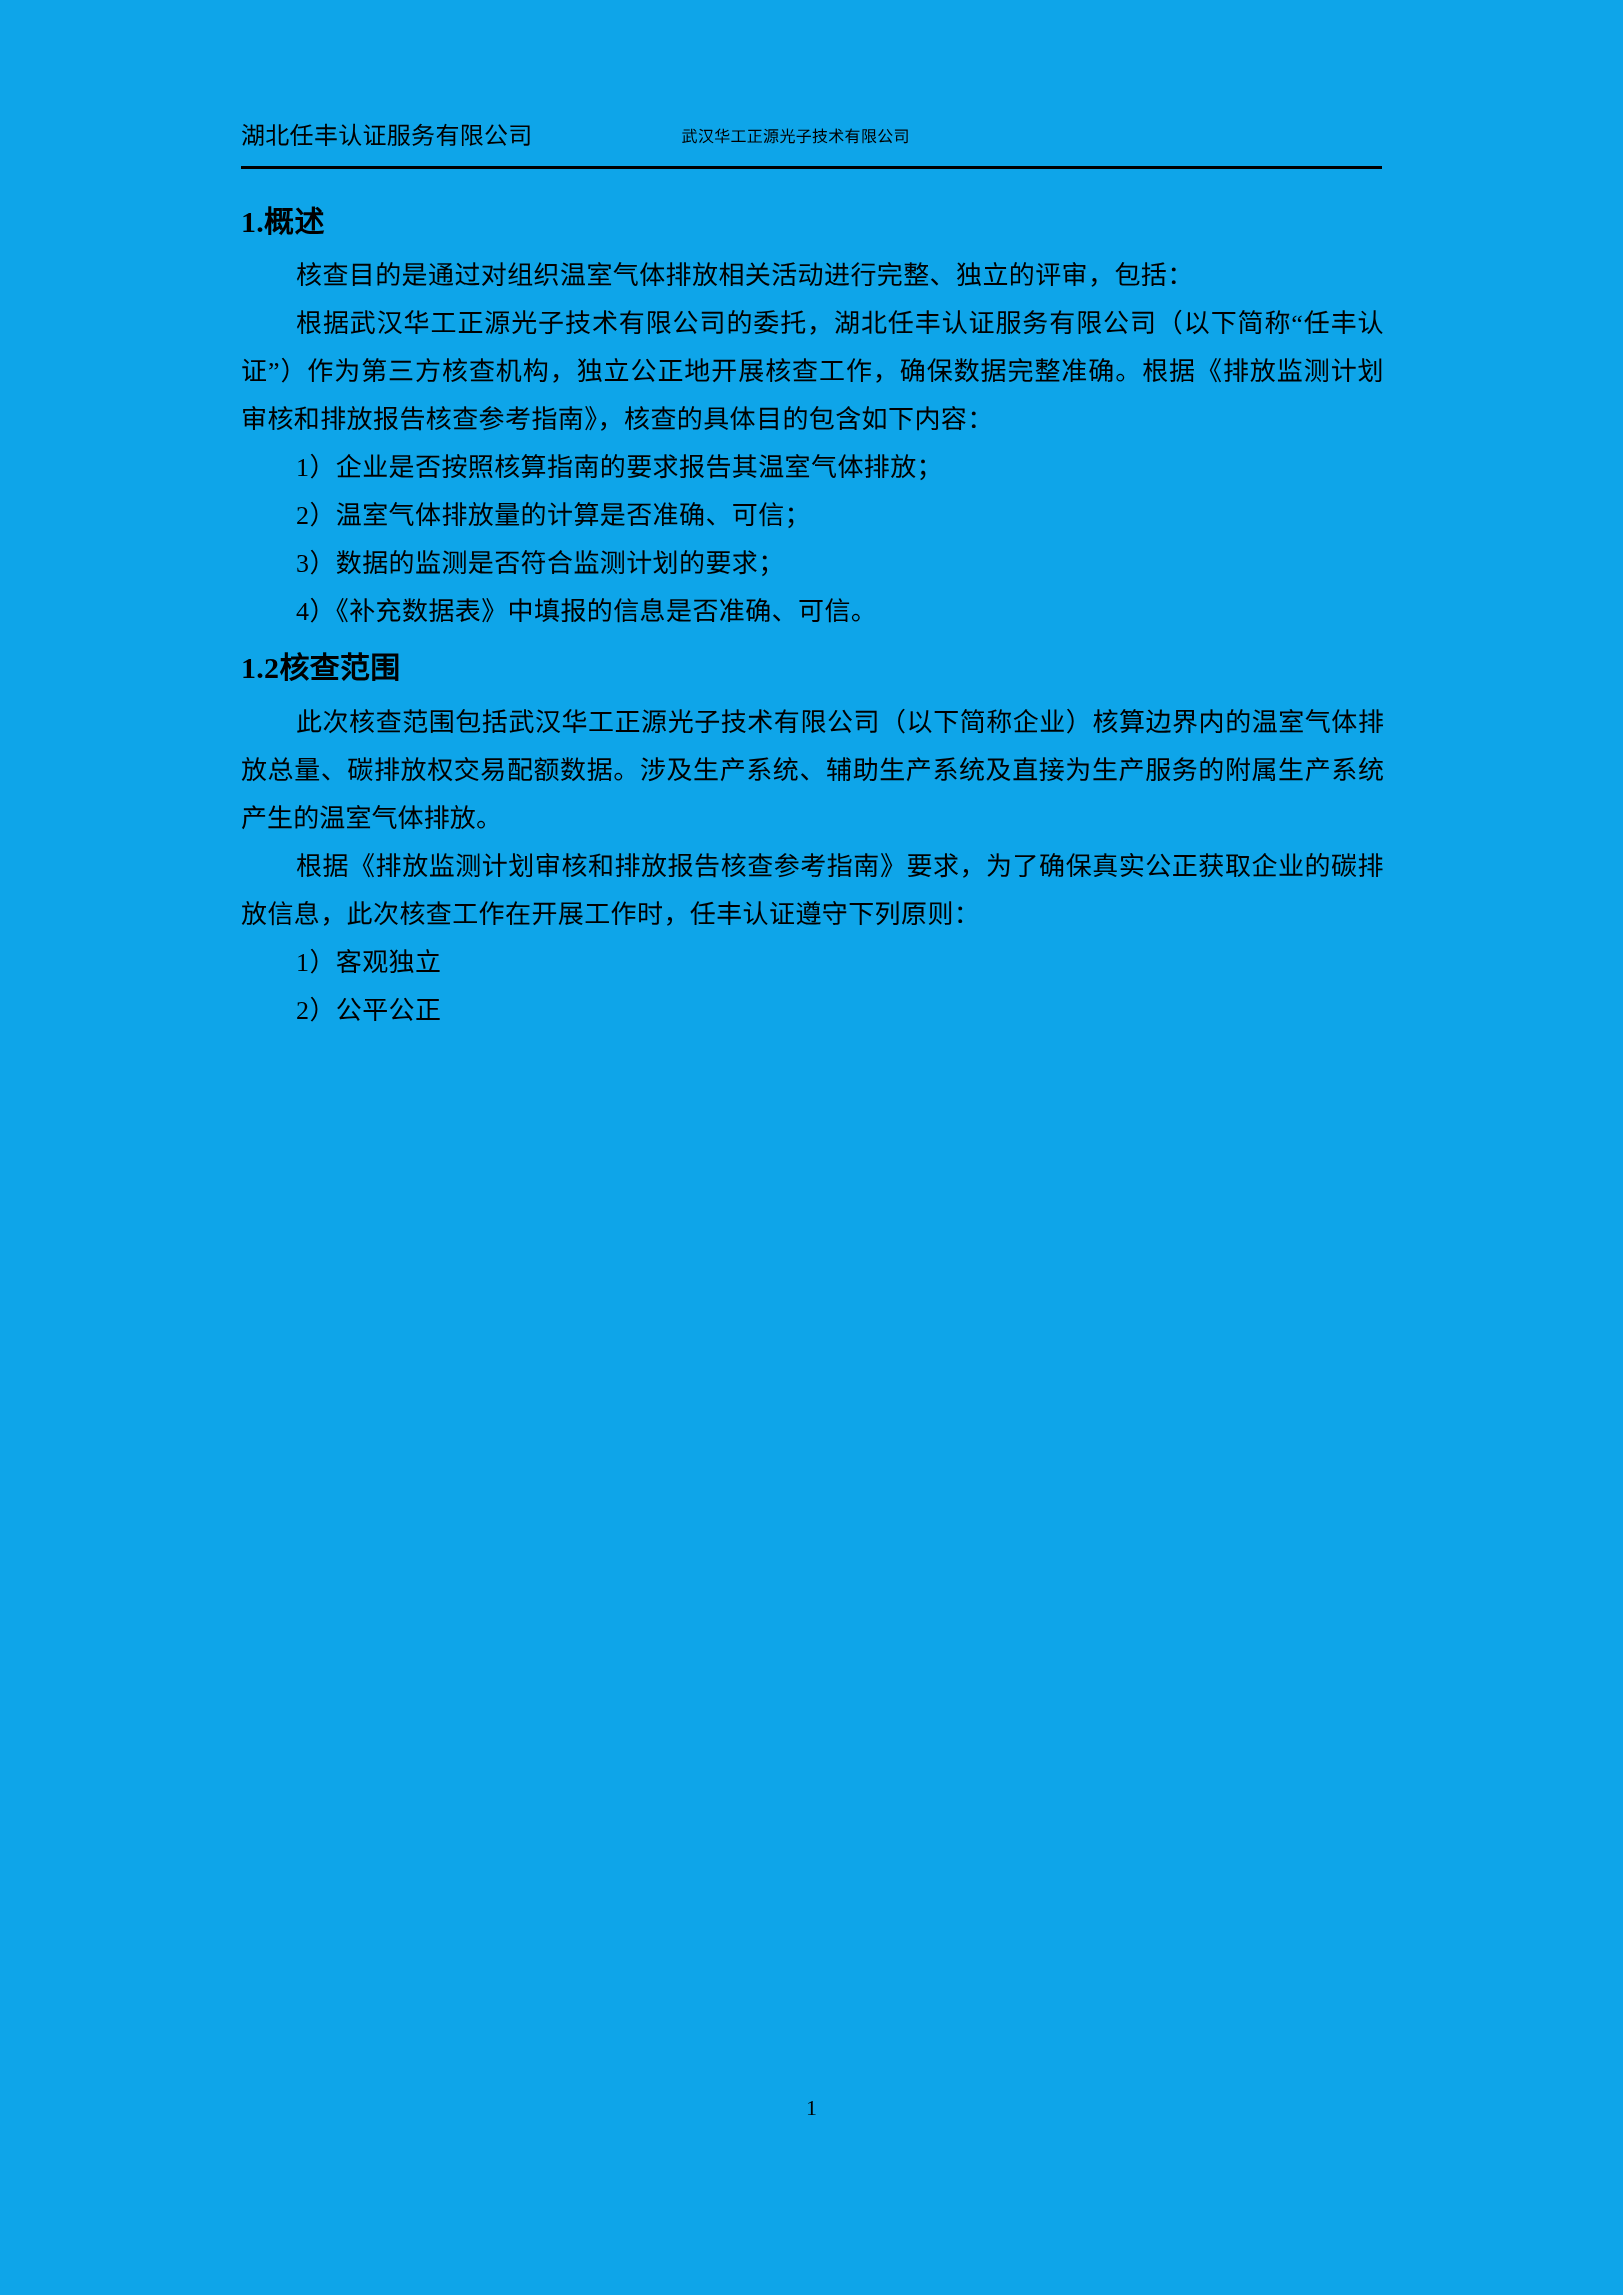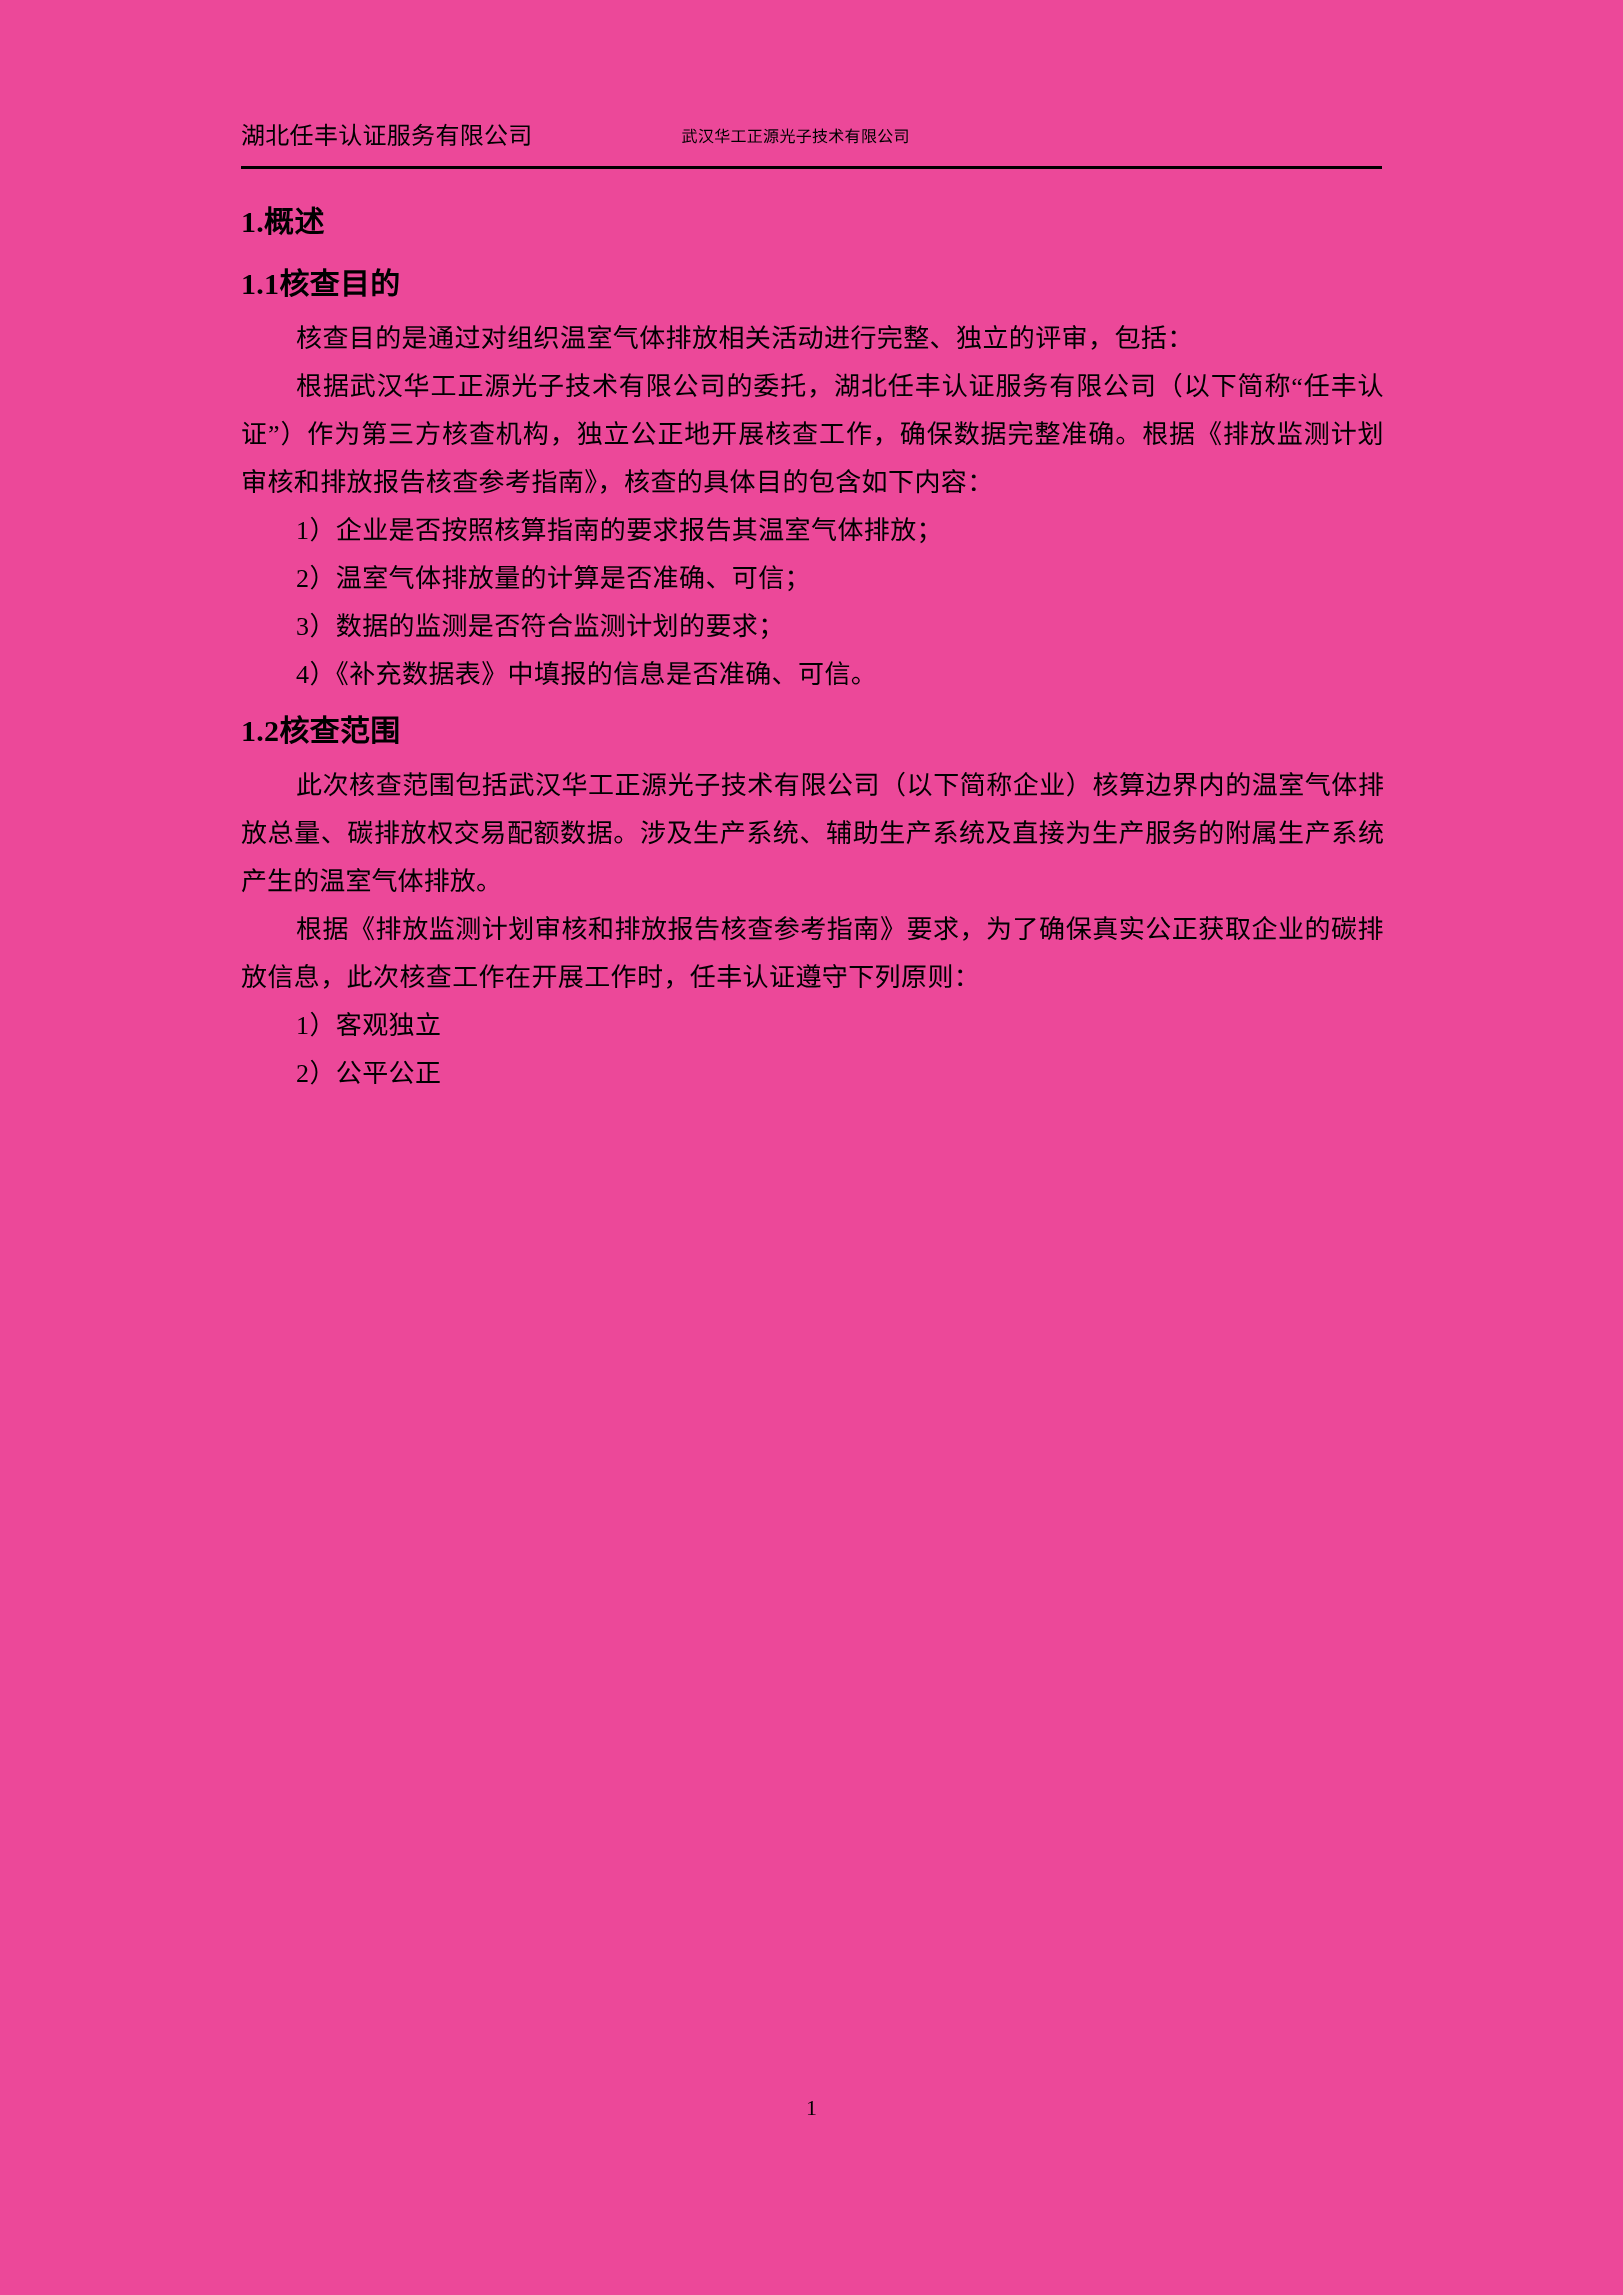--- a/index.html
+++ b/index.html
@@ -6,21 +6,21 @@
   html, body {
     margin: 0;
     padding: 0;
     background: #ffffff;
   }
 
   .page {
     position: relative;
     width: 1623px;
     height: 2295px;
-    background: #ec4899;
+    background: #0ea5e9;
     box-sizing: border-box;
     overflow: hidden;
     font-family: "Liberation Serif", "DejaVu Serif", serif;
     color: #000000;
   }
 
   
   .page-header {
     position: absolute;
     left: 241px;
@@ -124,21 +124,20 @@
 
   <div class="page-header">
     <span class="hdr-left">湖北任丰认证服务有限公司</span>
     <span class="hdr-right">武汉华工正源光子技术有限公司</span>
   </div>
 
   <div class="body-area">
 
     <h1 class="h-sec">1.概述</h1>
 
-    <h2 class="h-sub">1.1核查目的</h2>
 
     <p class="para">核查目的是通过对组织温室气体排放相关活动进行完整、独立的评审，包括：</p>
 
     <p class="para">根据武汉华工正源光子技术有限公司的委托，湖北任丰认证服务有限公司（以下简称“任丰认证”）作为第三方核查机构，独立公正地开展核查工作，确保数据完整准确。根据《排放监测计划审核和排放报告核查参考指南》，核查的具体目的包含如下内容：</p>
 
     <p class="item">1）企业是否按照核算指南的要求报告其温室气体排放；</p>
     <p class="item">2）温室气体排放量的计算是否准确、可信；</p>
     <p class="item">3）数据的监测是否符合监测计划的要求；</p>
     <p class="item">4）《补充数据表》中填报的信息是否准确、可信。</p>
 

